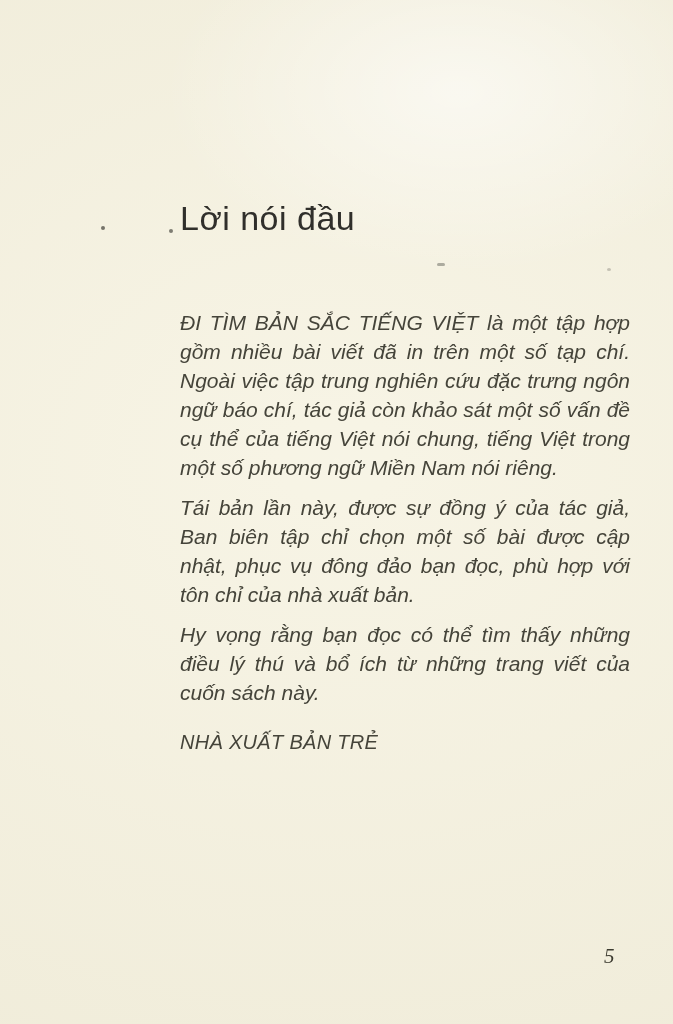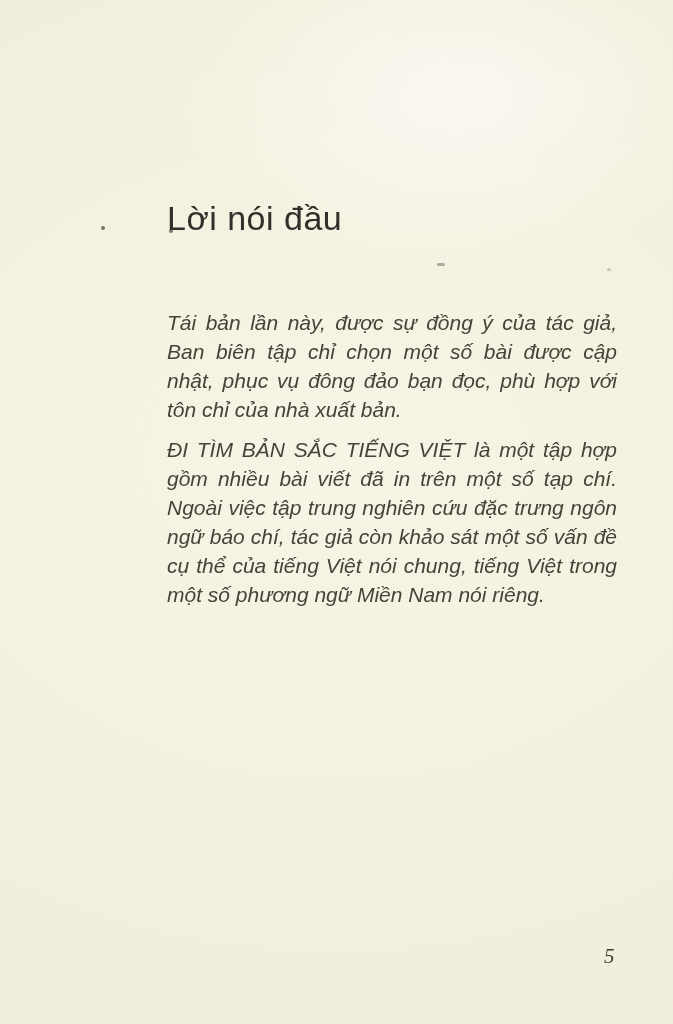--- a/index.html
+++ b/index.html
@@ -16,21 +16,21 @@
     position: relative;
     width: 673px;
     height: 1024px;
     background:
       radial-gradient(ellipse 420px 260px at 68% 9%, rgba(255,255,255,0.55), rgba(255,255,255,0) 70%),
       radial-gradient(ellipse 900px 700px at 50% 45%, rgba(255,255,253,0.25), rgba(0,0,0,0.02) 95%),
       #f5f1de;
   }
   .content {
     position: absolute;
-    left: 167px;
+    left: 180px;
     top: 196px;
     width: 450px;
   }
   .page-title {
     font-style: normal;
     font-weight: 500;
     font-size: 34px;
     line-height: 44px;
     letter-spacing: 0.5px;
     color: #302f2b;
@@ -77,21 +77,23 @@
 
   <span class="speck s1"></span>
   <span class="speck s2"></span>
   <span class="speck s3"></span>
   <span class="speck s4"></span>
 
   <div class="content">
     <h1 class="page-title">Lời nói đầu</h1>
 
     <div class="body-text">
+      <p>ĐI TÌM BẢN SẮC TIẾNG VIỆT là một tập hợp gồm nhiều bài viết đã in trên một số tạp chí. Ngoài việc tập trung nghiên cứu đặc trưng ngôn ngữ báo chí, tác giả còn khảo sát một số vấn đề cụ thể của tiếng Việt nói chung, tiếng Việt trong một số phương ngữ Miền Nam nói riêng.</p>
       <p>Tái bản lần này, được sự đồng ý của tác giả, Ban biên tập chỉ chọn một số bài được cập nhật, phục vụ đông đảo bạn đọc, phù hợp với tôn chỉ của nhà xuất bản.</p>
-      <p>ĐI TÌM BẢN SẮC TIẾNG VIỆT là một tập hợp gồm nhiều bài viết đã in trên một số tạp chí. Ngoài việc tập trung nghiên cứu đặc trưng ngôn ngữ báo chí, tác giả còn khảo sát một số vấn đề cụ thể của tiếng Việt nói chung, tiếng Việt trong một số phương ngữ Miền Nam nói riêng.</p>
+      <p>Hy vọng rằng bạn đọc có thể tìm thấy những điều lý thú và bổ ích từ những trang viết của cuốn sách này.</p>
     </div>
 
+    <div class="signature">NHÀ XUẤT BẢN TRẺ</div>
   </div>
 
   <div class="page-number">5</div>
 
 </div>
 
 </body></html>

